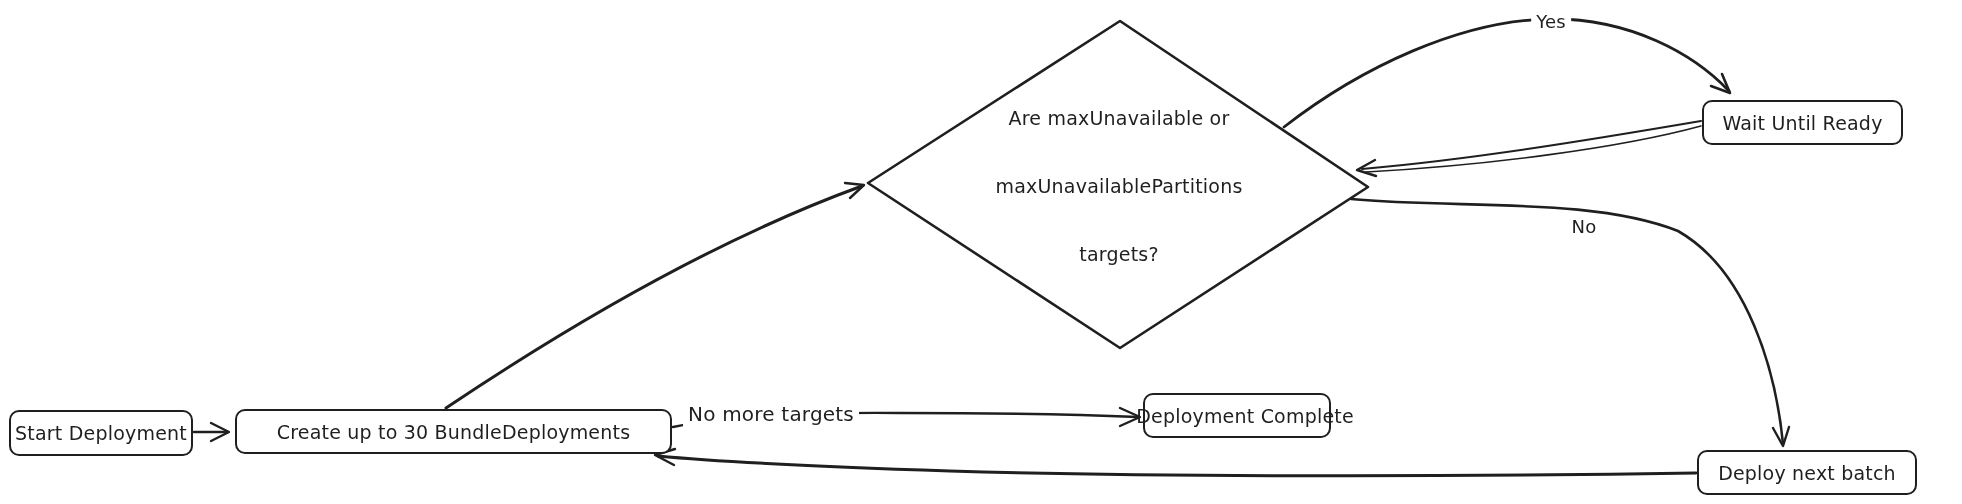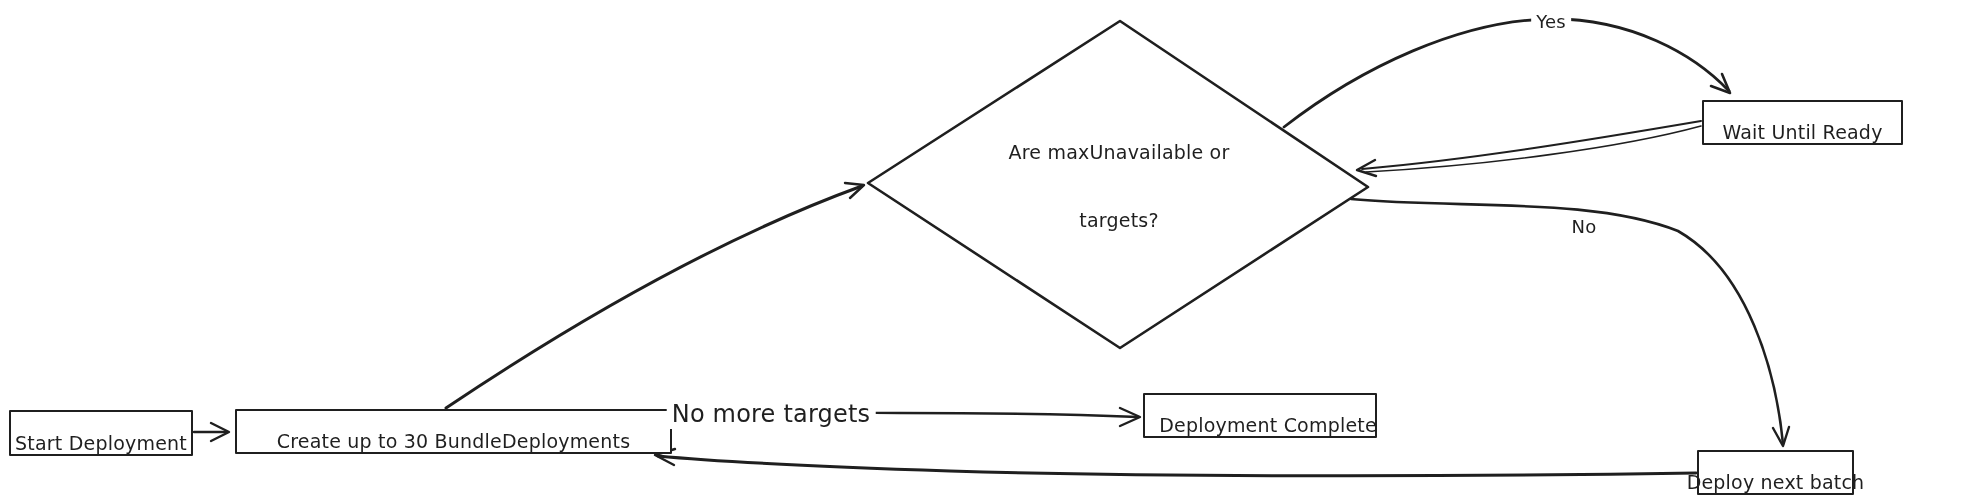--- a/index.html
+++ b/index.html
@@ -11,23 +11,23 @@
     font-family: "DejaVu Sans", "Liberation Sans", sans-serif;
     color: #1f1f1f;
     overflow: hidden;
   }
   .canvas svg { position: absolute; left: 0; top: 0; }
   .node {
     position: absolute;
     box-sizing: border-box;
     background: #ffffff;
     border: 2.5px solid #1f1f1f;
-    border-radius: 1px;
+    border-radius: 10px;
     display: flex;
-    align-items: flex-end;
+    align-items: center;
     justify-content: center;
     font-size: 19px;
     letter-spacing: 0.2px;
     white-space: nowrap;
   }
   .diamond-label {
     position: absolute;
     display: flex;
     flex-direction: column;
     align-items: center;
@@ -36,21 +36,21 @@
     font-size: 19px;
     line-height: 27px;
     letter-spacing: 0.2px;
     gap: 41px;
   }
   .edge-label {
     position: absolute;
     transform: translate(-50%, -50%);
     background: #ffffff;
     padding: 1px 5px;
-    font-size: 24px;
+    font-size: 20px;
     letter-spacing: 0.2px;
     white-space: nowrap;
   }
   .edge-label.small { font-size: 18px; text-align: right; }
 </style>
 </head>
 <body>
 
 <div class="canvas">
 
@@ -82,34 +82,35 @@
   </svg>
 
   <div class="node" style="left:9px; top:410px; width:184px; height:46px;">
     <span>Start Deployment</span>
   </div>
 
   <div class="node" style="left:235px; top:409px; width:437px; height:45px;">
     <span>Create up to 30 BundleDeployments</span>
   </div>
 
-  <div class="node" style="left:1143px; top:393px; width:234px; height:45px;padding-left:16px;">
+  <div class="node" style="left:1143px; top:393px; width:188px; height:45px;padding-left:16px;">
     <span>Deployment Complete</span>
   </div>
 
   <div class="node" style="left:1702px; top:100px; width:201px; height:45px;">
     <span>Wait Until Ready</span>
   </div>
 
-  <div class="node" style="left:1697px; top:450px; width:157px; height:45px;">
+  <div class="node" style="left:1697px; top:450px; width:220px; height:45px;">
     <span>Deploy next batch</span>
   </div>
 
   <div class="diamond-label" style="left:958px; top:146px; width:322px; height:80px;">
     <span>Are maxUnavailable or</span>
+    <span>maxUnavailablePartitions</span>
     <span>targets?</span>
   </div>
 
   <div class="edge-label" style="left:771px; top:414px;">No more targets</div>
 
   <div class="edge-label small" style="left:1551px; top:21px;">Yes</div>
 
   <div class="edge-label small" style="left:1584px; top:226px;">No</div>
 
 </div>

